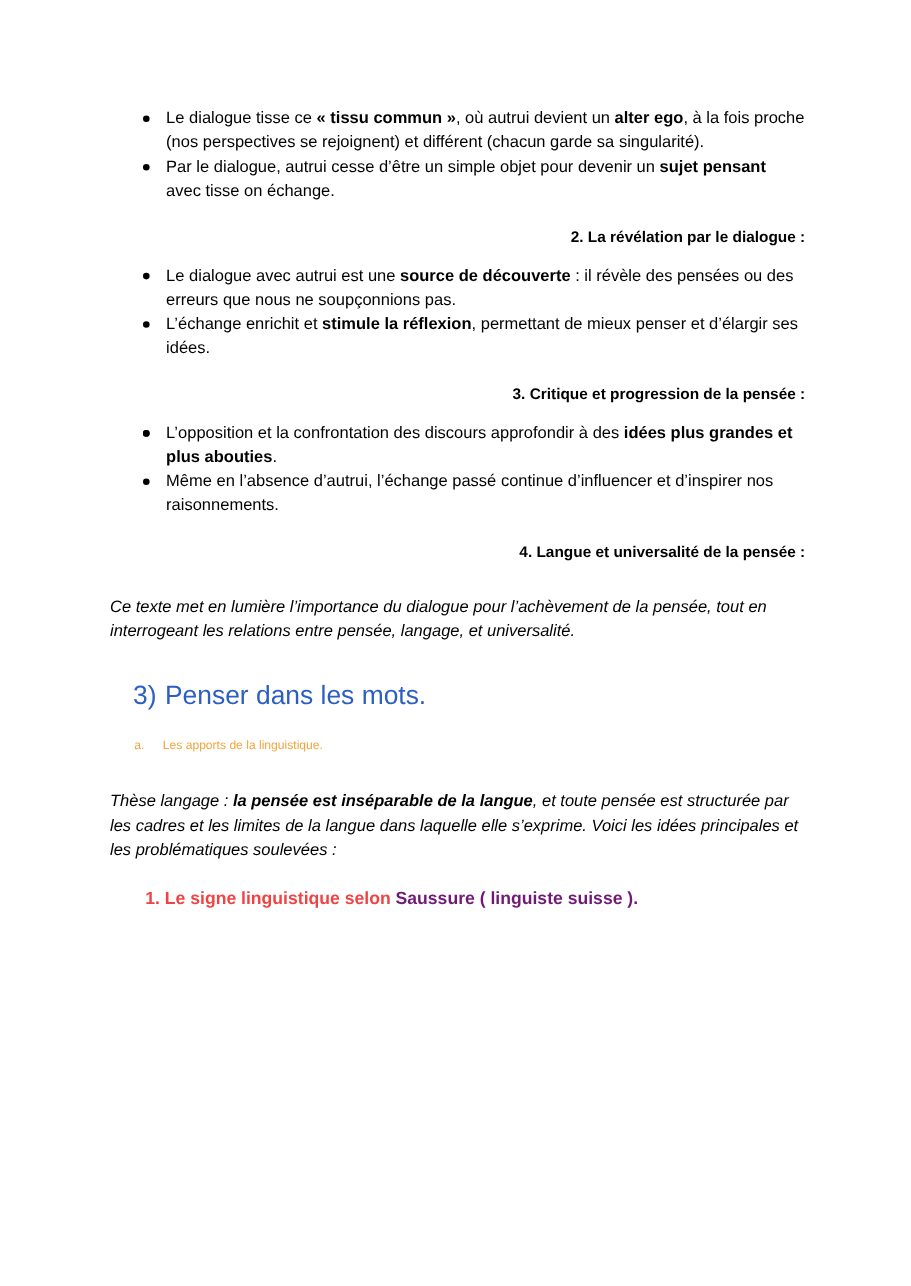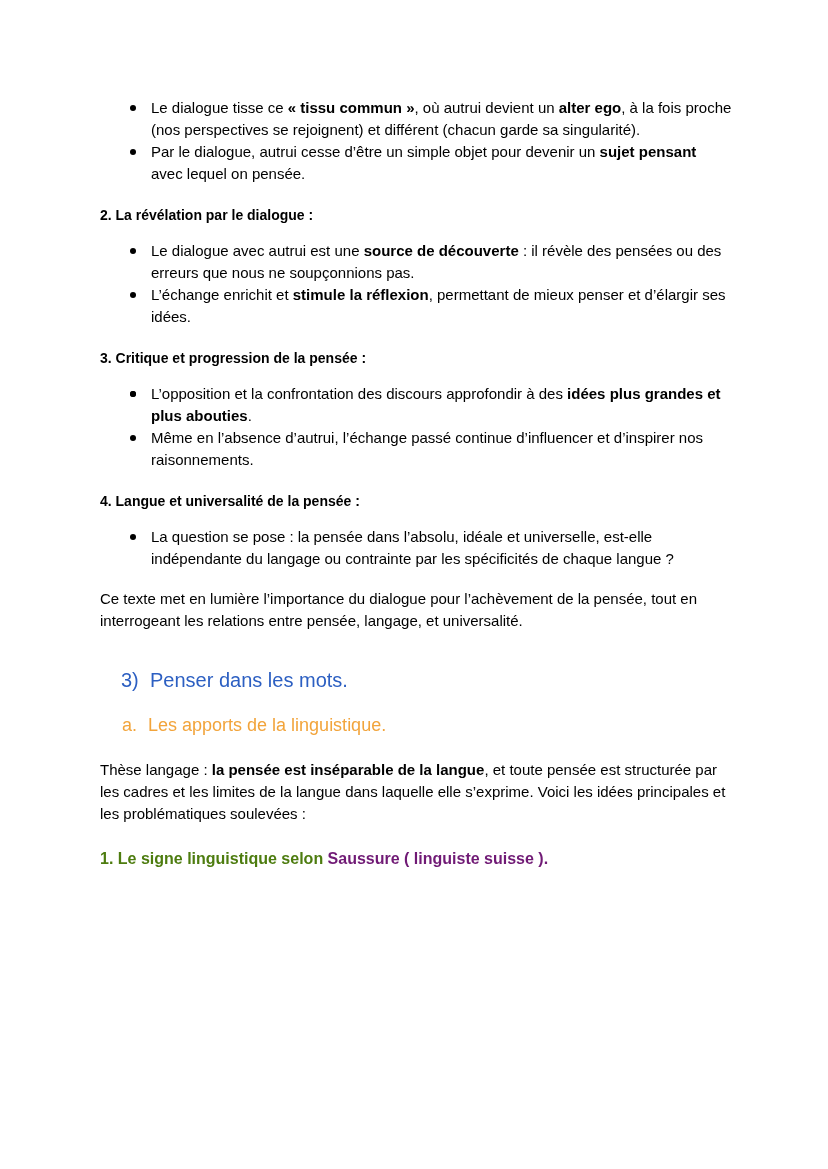--- a/index.html
+++ b/index.html
@@ -30,68 +30,68 @@
     position: absolute; left: 0; top: 8px;
     width: 6px; height: 6px; border-radius: 50%;
     background: #000000;
   }
 
   .section-heading {
     font-weight: 700;
     font-size: 14px;
     line-height: 20px;
     margin: 20px 0 15px 0;
+    text-align: right;
   }
 
-  .paragraph { margin: 18px 0 0 0; }
+  .paragraph { margin: 30px 0 0 0; font-style: italic; }
 
   .num-heading { white-space: nowrap; }
   .nh-blue {
-    font-size: 20px;
+    font-size: 24px;
     line-height: 26px;
     margin: 35px 0 0 21px;
   }
   .nh-blue .nh-num { display: inline-block; width: 29px; }
   .nh-orange {
-    font-size: 18px;
+    font-size: 11px;
     line-height: 20px;
     margin: 22px 0 24px 22px;
   }
   .nh-orange .nh-num { display: inline-block; width: 26px; }
 
   .twotone-heading {
     font-weight: 700;
     font-size: 16px;
     line-height: 21px;
     margin: 23px 0 0 0;
   }
 </style>
 </head>
 <body>
 
 <div class="page">
   <div class="doc-content">
       <ul class="bullet-list">
         <li><span class="dot"></span><span><span>Le dialogue tisse ce </span><span class="b">« tissu commun »</span><span>, où autrui devient un </span><span class="b">alter ego</span><span>, à la fois proche (nos perspectives se rejoignent) et différent (chacun garde sa singularité).</span></span></li>
-        <li><span class="dot"></span><span><span>Par le dialogue, autrui cesse d’être un simple objet pour devenir un </span><span class="b">sujet pensant</span><span> avec lequel on pensée.</span></span></li>
+        <li><span class="dot"></span><span><span>Par le dialogue, autrui cesse d’être un simple objet pour devenir un </span><span class="b">sujet pensant</span><span> avec tisse on échange.</span></span></li>
       </ul>
       <div class="section-heading">2. La révélation par le dialogue :</div>
       <ul class="bullet-list">
         <li><span class="dot"></span><span><span>Le dialogue avec autrui est une </span><span class="b">source de découverte</span><span> : il révèle des pensées ou des erreurs que nous ne soupçonnions pas.</span></span></li>
         <li><span class="dot"></span><span><span>L’échange enrichit et </span><span class="b">stimule la réflexion</span><span>, permettant de mieux penser et d’élargir ses idées.</span></span></li>
       </ul>
       <div class="section-heading">3. Critique et progression de la pensée :</div>
       <ul class="bullet-list">
         <li><span class="dot"></span></li>
         <li><span class="dot"></span><span><span>L’opposition et la confrontation des discours approfondir à des </span><span class="b">idées plus grandes et plus abouties</span><span>.</span></span></li>
         <li><span class="dot"></span><span><span>Même en l’absence d’autrui, l’échange passé continue d’influencer et d’inspirer nos raisonnements.</span></span></li>
       </ul>
       <div class="section-heading">4. Langue et universalité de la pensée :</div>
       <ul class="bullet-list">
-        <li><span class="dot"></span><span><span>La question se pose : la pensée dans l’absolu, idéale et universelle, est-elle indépendante du langage ou contrainte par les spécificités de chaque langue ?</span></span></li>
       </ul>
       <p class="paragraph"><span>Ce texte met en lumière l’importance du dialogue pour l’achèvement de la pensée, tout en interrogeant les relations entre pensée, langage, et universalité.</span></p>
       <div class="num-heading nh-blue" style="color: rgb(44, 95, 194);"><span class="nh-num">3)</span><span>Penser dans les mots.</span></div>
       <div class="num-heading nh-orange" style="color: rgb(242, 164, 59);"><span class="nh-num">a.</span><span>Les apports de la linguistique.</span></div>
       <p class="paragraph"><span>Thèse langage : </span><span class="b">la pensée est inséparable de la langue</span><span>, et toute pensée est structurée par les cadres et les limites de la langue dans laquelle elle s’exprime. Voici les idées principales et les problématiques soulevées :</span></p>
-      <div class="twotone-heading"><span style="color: #4d7c0f;">1. Le signe linguistique selon </span><span style="color: #701a75;">Saussure ( linguiste suisse ).</span></div>
+      <div class="twotone-heading"><span style="color: #ef4444; margin-left: 32px;">1. Le signe linguistique selon </span><span style="color: #701a75;">Saussure ( linguiste suisse ).</span></div>
     </div>
 </div>
 
 </body></html>

